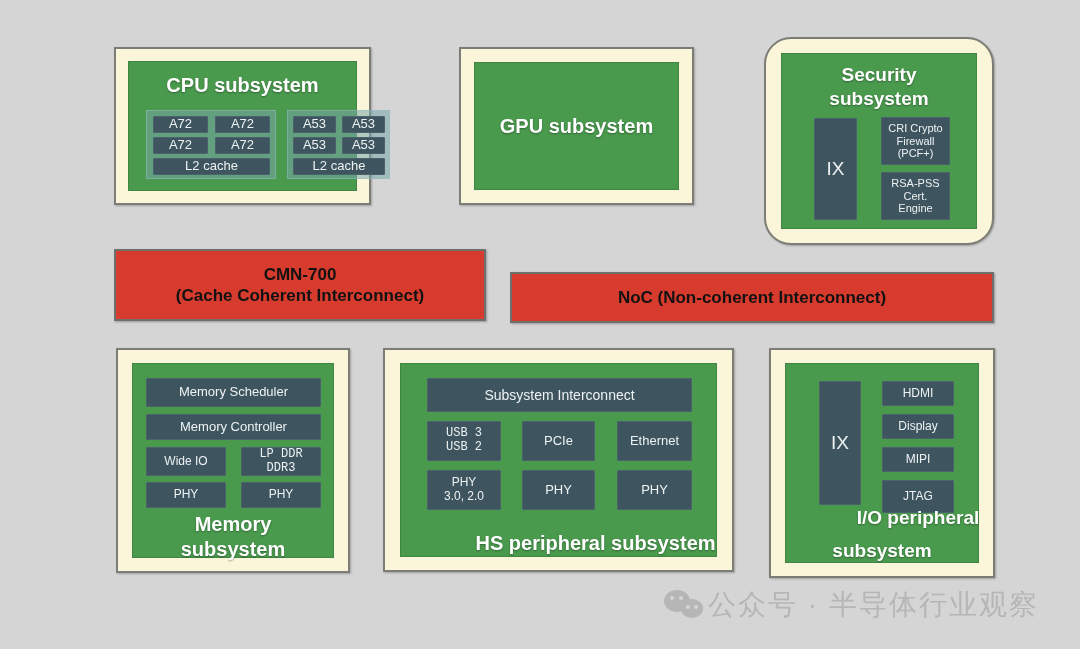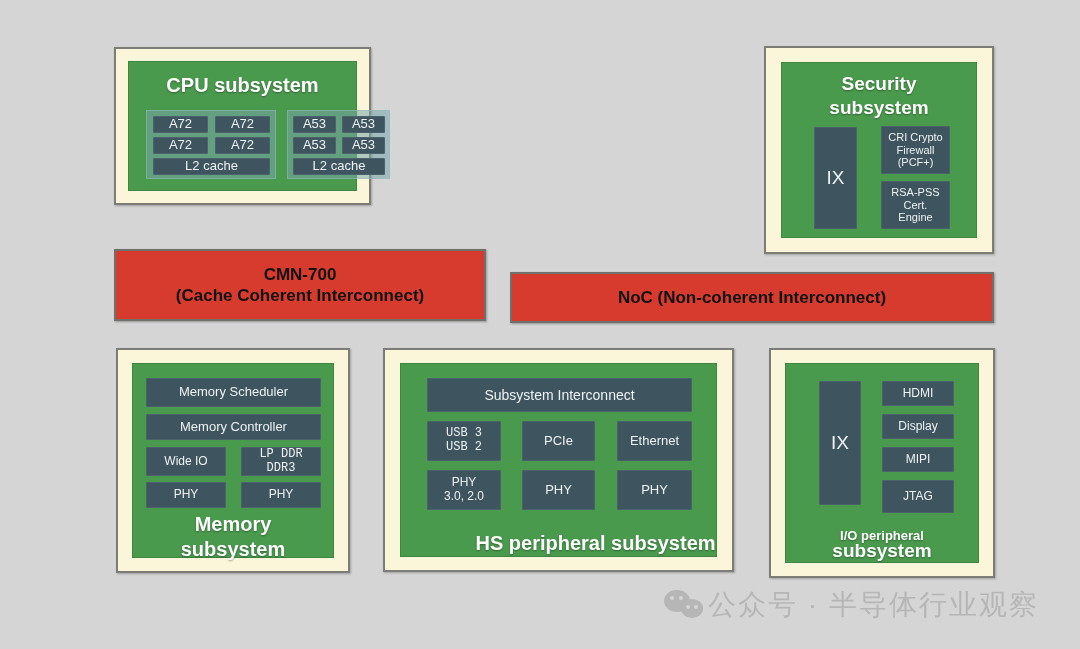--- a/index.html
+++ b/index.html
@@ -138,22 +138,27 @@
       <div class="cluster" style="left:158px; top:48px; width:103px; height:69px;">
         <div class="blk" style="left:5px; top:5px; width:43px; height:17px;">A53</div>
         <div class="blk" style="left:54px; top:5px; width:43px; height:17px;">A53</div>
         <div class="blk" style="left:5px; top:26px; width:43px; height:17px;">A53</div>
         <div class="blk" style="left:54px; top:26px; width:43px; height:17px;">A53</div>
         <div class="blk" style="left:5px; top:47px; width:92px; height:17px;">L2 cache</div>
       </div>
     </div>
   </div>
 
-
-  <div class="frame" style="left:764px; top:46px; width:230px; height:208px;">
+  <div class="frame" style="left:459px; top:47px; width:235px; height:158px;">
+    <div class="green" style="left:13px; top:13px; right:13px; bottom:13px; display:flex; align-items:center; justify-content:center;">
+      <div style="color:#ffffff; font-weight:bold; font-size:20px; text-shadow:0 1px 2px rgba(0,0,0,0.35);">GPU subsystem</div>
+    </div>
+  </div>
+
+  <div class="frame" style="left:764px; top:37px; width:230px; height:208px;border-radius:27px;">
     <div class="green" style="left:15px; top:14px; right:15px; bottom:14px;">
       <div class="title" style="top:10px; font-size:19px;">Security</div>
       <div class="title" style="top:34px; font-size:19px;">subsystem</div>
 
       <div class="blk" style="left:32px; top:64px; width:43px; height:102px; font-size:19px;">IX</div>
 
       <div class="blk" style="left:99px; top:63px; width:69px; height:48px; font-size:11px; white-space:pre-line;">CRI Crypto
 Firewall
 (PCF+)</div>
 
@@ -207,21 +212,21 @@
 
   <div class="frame" style="left:769px; top:348px; width:226px; height:230px;">
     <div class="green" style="left:14px; top:13px; right:14px; bottom:13px;">
       <div class="blk" style="left:33px; top:17px; width:42px; height:124px; font-size:19px;">IX</div>
 
       <div class="blk" style="left:96px; top:17px; width:72px; height:25px; font-size:12px;">HDMI</div>
       <div class="blk" style="left:96px; top:50px; width:72px; height:25px; font-size:12px;">Display</div>
       <div class="blk" style="left:96px; top:83px; width:72px; height:25px; font-size:12px;">MIPI</div>
       <div class="blk" style="left:96px; top:116px; width:72px; height:33px; font-size:12px;">JTAG</div>
 
-      <div class="title" style="top:164px; font-size:13px;">I/O peripheral</div>
+      <div class="title" style="top:143px; font-size:19px;padding-left:36px;">I/O peripheral</div>
       <div class="title" style="top:176px; font-size:19px;">subsystem</div>
     </div>
   </div>
 
   <div id="watermark">
     <span class="wx">
       <span class="b1"></span>
       <span class="b2"></span>
       <i class="d1"></i>
         <i class="d2"></i>

